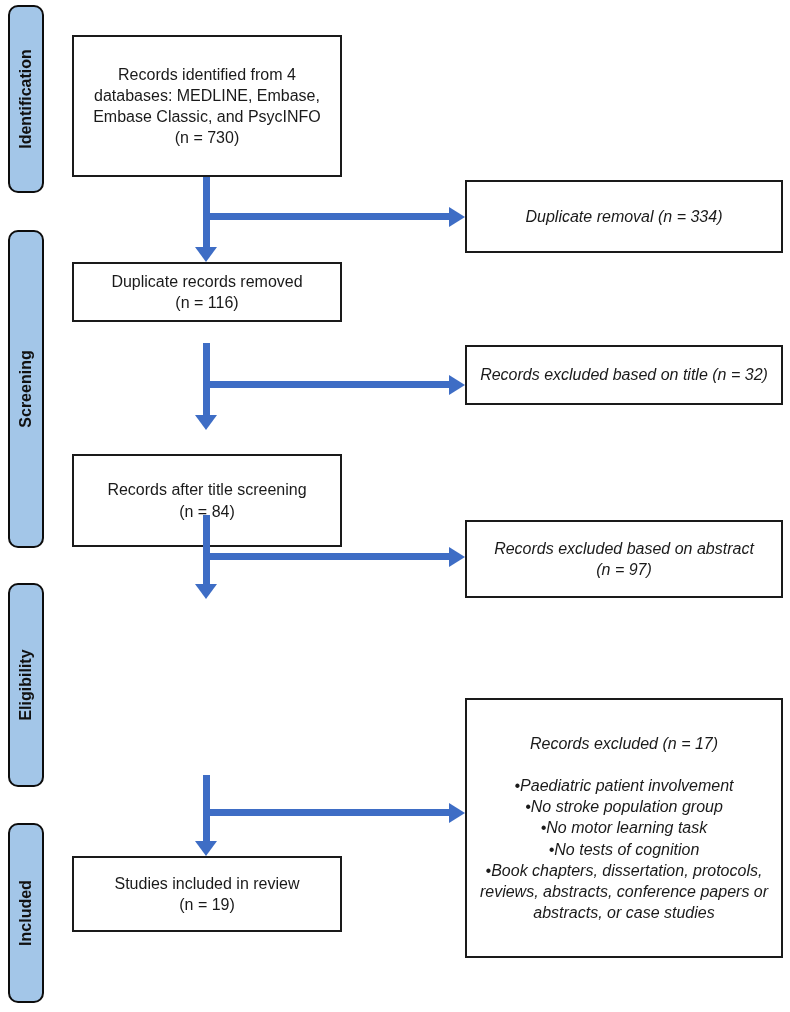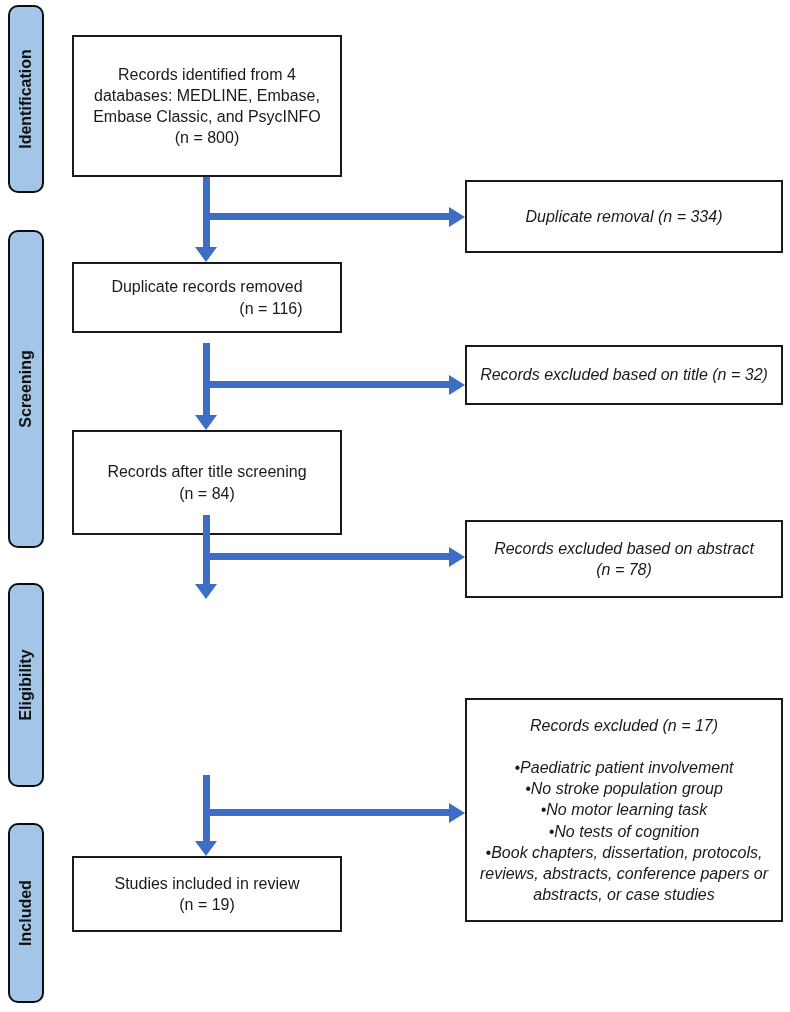--- a/index.html
+++ b/index.html
@@ -40,30 +40,30 @@
     border:2px solid #1a1a1a;
     box-sizing:border-box;
     display:flex;align-items:center;justify-content:center;
     text-align:center;
     font-size:16px;line-height:1.32;
     white-space:pre-line;
     padding:4px 10px;
   }
   .main-col{left:72px;width:270px;}
   #main-1{top:35px;height:142px;}
-  #main-2{top:262px;height:71px;text-align:right;}
-  #main-3{top:430px;height:105px;}
+  #main-2{top:262px;height:60px;}
+  #main-3{top:454px;height:93px;}
   #main-4{top:599px;height:176px;}
   #main-5{top:856px;height:76px;}
 
   .side-col{left:465px;width:318px;font-style:italic;}
   #side-1{top:180px;height:73px;}
   #side-2{top:345px;height:60px;}
   #side-3{top:520px;height:78px;}
-  #side-4{top:698px;height:224px;}
+  #side-4{top:698px;height:260px;}
 
   
   .vline{position:absolute;left:203px;width:7px;background:#3e6dc5;}
   .vhead{
     position:absolute;left:195px;width:0;height:0;
     border-left:11px solid transparent;
     border-right:11px solid transparent;
     border-top:15px solid #3e6dc5;
   }
   .hline{position:absolute;left:207px;width:242px;height:7px;background:#3e6dc5;}
@@ -96,32 +96,32 @@
   <div class="stage" id="stage-eligibility">
     <span class="stage-label">Eligibility</span>
   </div>
   <div class="stage" id="stage-included">
     <span class="stage-label">Included</span>
   </div>
 
   <div class="fbox main-col" id="main-1">Records identified from 4
 databases: MEDLINE, Embase,
 Embase Classic, and PsycINFO
-(n = 800)</div>
+(n = 730)</div>
   <div class="fbox main-col" id="main-2">Duplicate records removed
 (n = 116)</div>
   <div class="fbox main-col" id="main-3">Records after title screening
 (n = 84)</div>
   <div class="fbox main-col" id="main-5">Studies included in review
 (n = 19)</div>
 
   <div class="fbox side-col" id="side-1">Duplicate removal (n = 334)</div>
   <div class="fbox side-col" id="side-2">Records excluded based on title (n = 32)</div>
   <div class="fbox side-col" id="side-3">Records excluded based on abstract
-(n = 78)</div>
+(n = 97)</div>
   <div class="fbox side-col" id="side-4">Records excluded (n = 17)
 
 •Paediatric patient involvement
 •No stroke population group
 •No motor learning task
 •No tests of cognition
 •Book chapters, dissertation, protocols,
 reviews, abstracts, conference papers or
 abstracts, or case studies</div>
 

